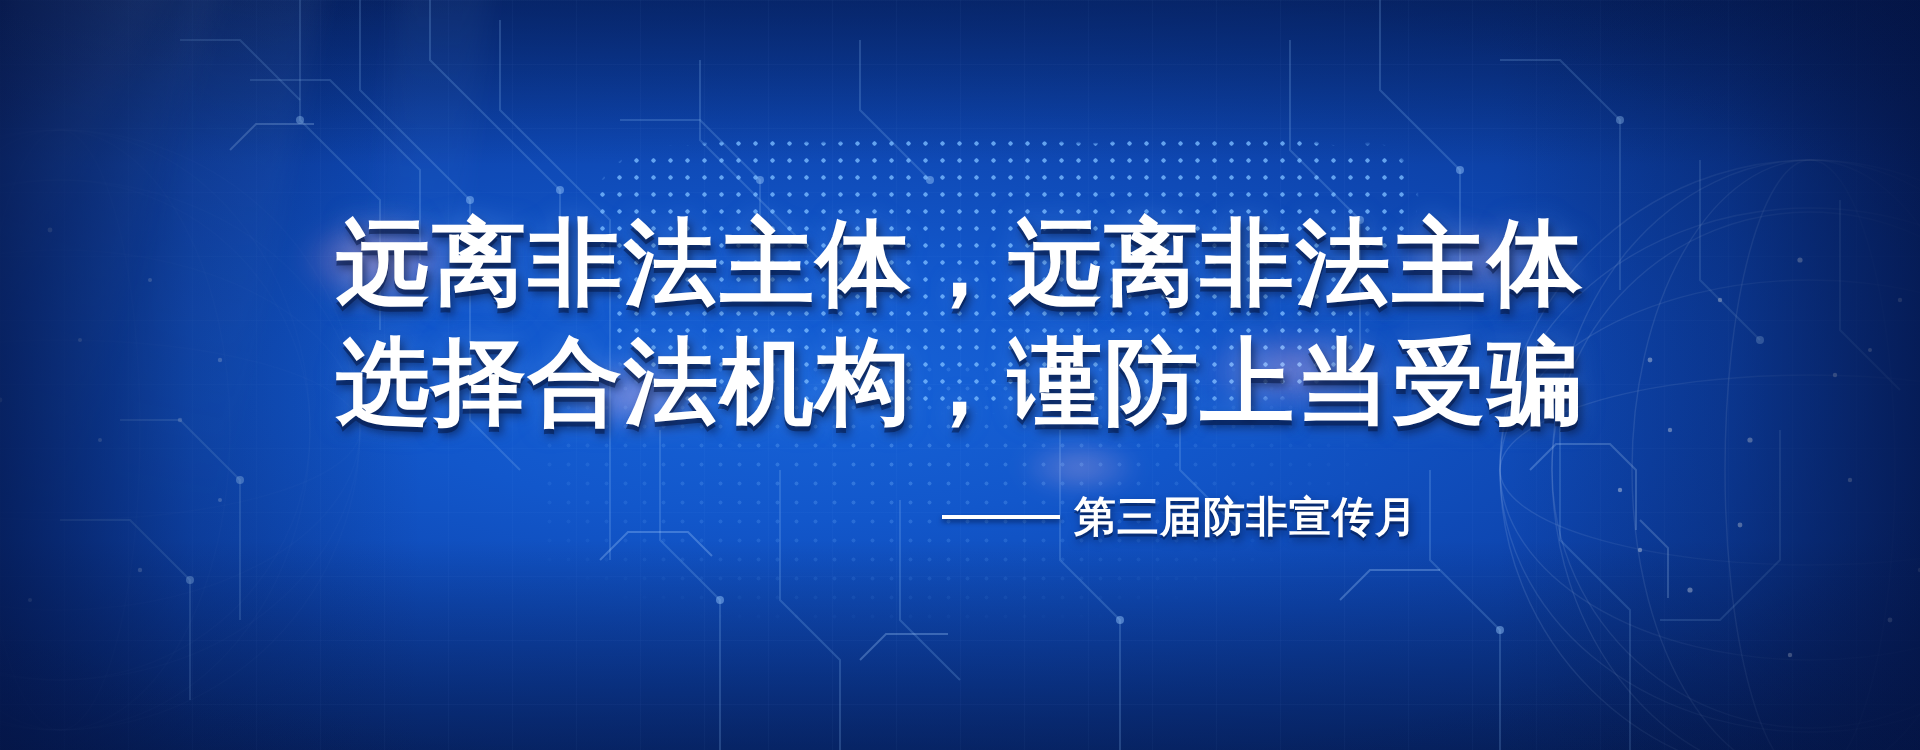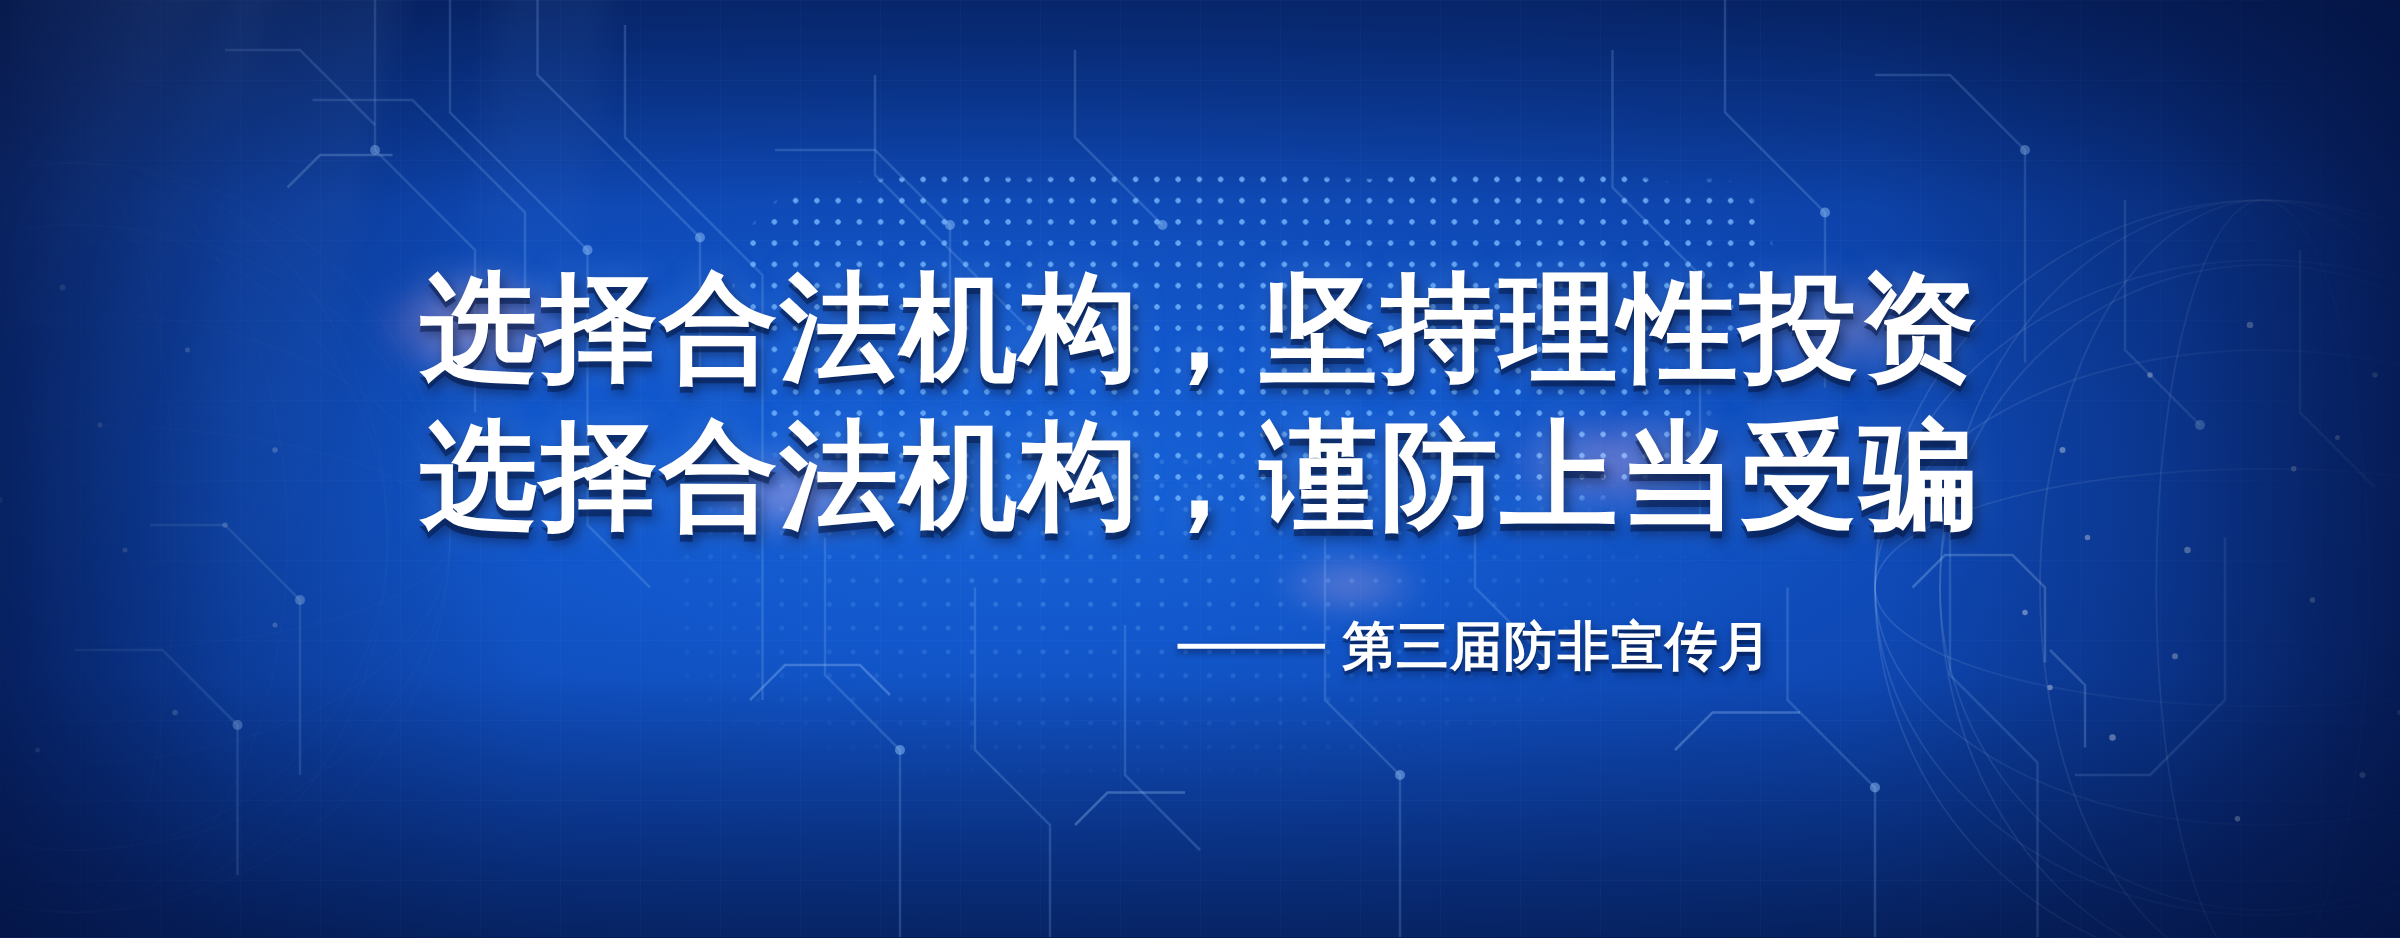--- a/index.html
+++ b/index.html
@@ -337,21 +337,21 @@
   <div class="flare f1"></div>
   <div class="flare f2"></div>
   <div class="flare f3"></div>
   <div class="flare f4"></div>
   <div class="flare f5"></div>
 
   <div class="fine-grid"></div>
   <div class="bg-sides"></div>
 
   <div class="content">
-    <div class="headline line1">选择合法机构，坚持理性投资</div>
+    <div class="headline line1">远离非法主体，远离非法主体</div>
     <div class="headline line2">选择合法机构，谨防上当受骗</div>
 
     <div class="subline">
       <span class="rule"></span>
       <span class="subtitle">第三届防非宣传月</span>
     </div>
   </div>
 
   <div class="vignette"></div>
 </div>

